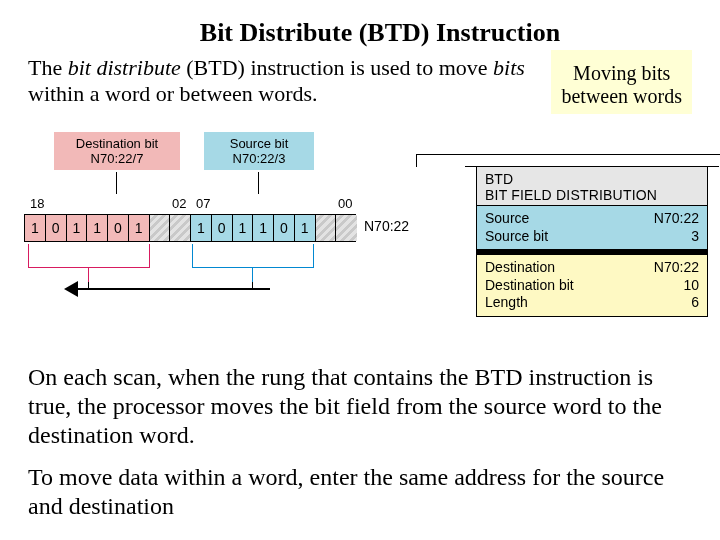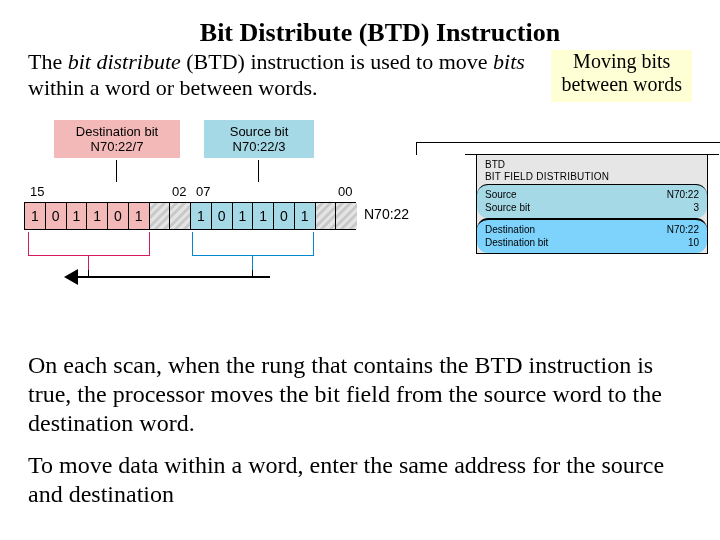--- a/index.html
+++ b/index.html
@@ -24,21 +24,21 @@
     margin-bottom: 18px;
   }
   .intro {
     font-size: 22px;
     line-height: 1.2;
     flex: 1;
   }
   .intro .kw1 { font-style: italic; }
   .caption {
     background: #ffffd5;
-    padding: 0 10px 6px 10px;
+    padding: 12px 10px 6px 10px;
     font-size: 20px;
     line-height: 1.15;
     text-align: center;
     margin-top: 2px;
   }
 
   
   .diagram-area {
     position: relative;
     height: 225px;
@@ -154,35 +154,34 @@
     border-top: 1.5px solid #000;
   }
   .rung-drop-l { position:absolute; left:0; top:0; width:0; height:12px; border-left:1.5px solid #000; }
   .instr-box {
     position: relative;
     width: 232px;
     border: 1px solid #000;
     background: #e6e6e6;
     margin-left: 29px;
     margin-top: 32px;
-    font-size: 10px;
+    font-size: 14px;
     z-index: 2;
   }
   .instr-hdr {
     padding: 4px 8px 2px 8px;
     font-weight: normal;
     line-height: 1.15;
   }
   .instr-hdr .mnemonic { display:block; }
   .instr-hdr .fullname { display:block; letter-spacing: .2px; }
   .param-sec {
     padding: 4px 8px;
-    border-radius: 11px;
-  }
-  .param-sec.pink { background: #7dd3fc; border-top: 2px solid #000000; }
+  }
+  .param-sec.pink { background: #fef9c3; border-top: 6px solid #000000; }
   .param-sec.blue { background: #a6d9e6; border-top: 1px solid #000; }
   .param-row {
     display: flex; justify-content: space-between;
     line-height: 1.25;
   }
   
   .stub { position: absolute; width: 12px; height: 0; border-top: 1.5px solid #000; top: -1px; }
   .stub.l { left: -12px; }
   .stub.r { right: -12px; }
 
@@ -220,21 +219,21 @@
       </div>
       <div class="tagbox src">
         <div>Source bit</div>
         <div>N70:22/3</div>
       </div>
       <div class="leader dest"></div>
       <div class="leader src"></div>
     </div>
 
     <div class="scale">
-      <span class="s15">15</span>
+      <span class="s15">18</span>
       <span class="s08">02</span>
       <span class="s07">07</span>
       <span class="s00">00</span>
     </div>
 
     <div class="bitrow">
       <div class="bit pink">1</div>
       <div class="bit pink">0</div>
       <div class="bit pink">1</div>
       <div class="bit pink">1</div>
@@ -288,20 +287,24 @@
       </div>
       <div class="param-sec pink">
         <div class="param-row">
           <span>Destination</span>
           <span>N70:22</span>
         </div>
         <div class="param-row">
           <span>Destination bit</span>
           <span>10</span>
         </div>
+        <div class="param-row">
+          <span>Length</span>
+          <span>6</span>
+        </div>
       </div>
     </div>
   </div>
 
 </div>
 
 <p class="para">On each scan, when the rung that contains the BTD instruction is true, the processor moves the bit field from the source word to the destination word.</p>
 <p class="para para2">To move data within a word, enter the same address for the source and destination</p>
 
 </body></html>

